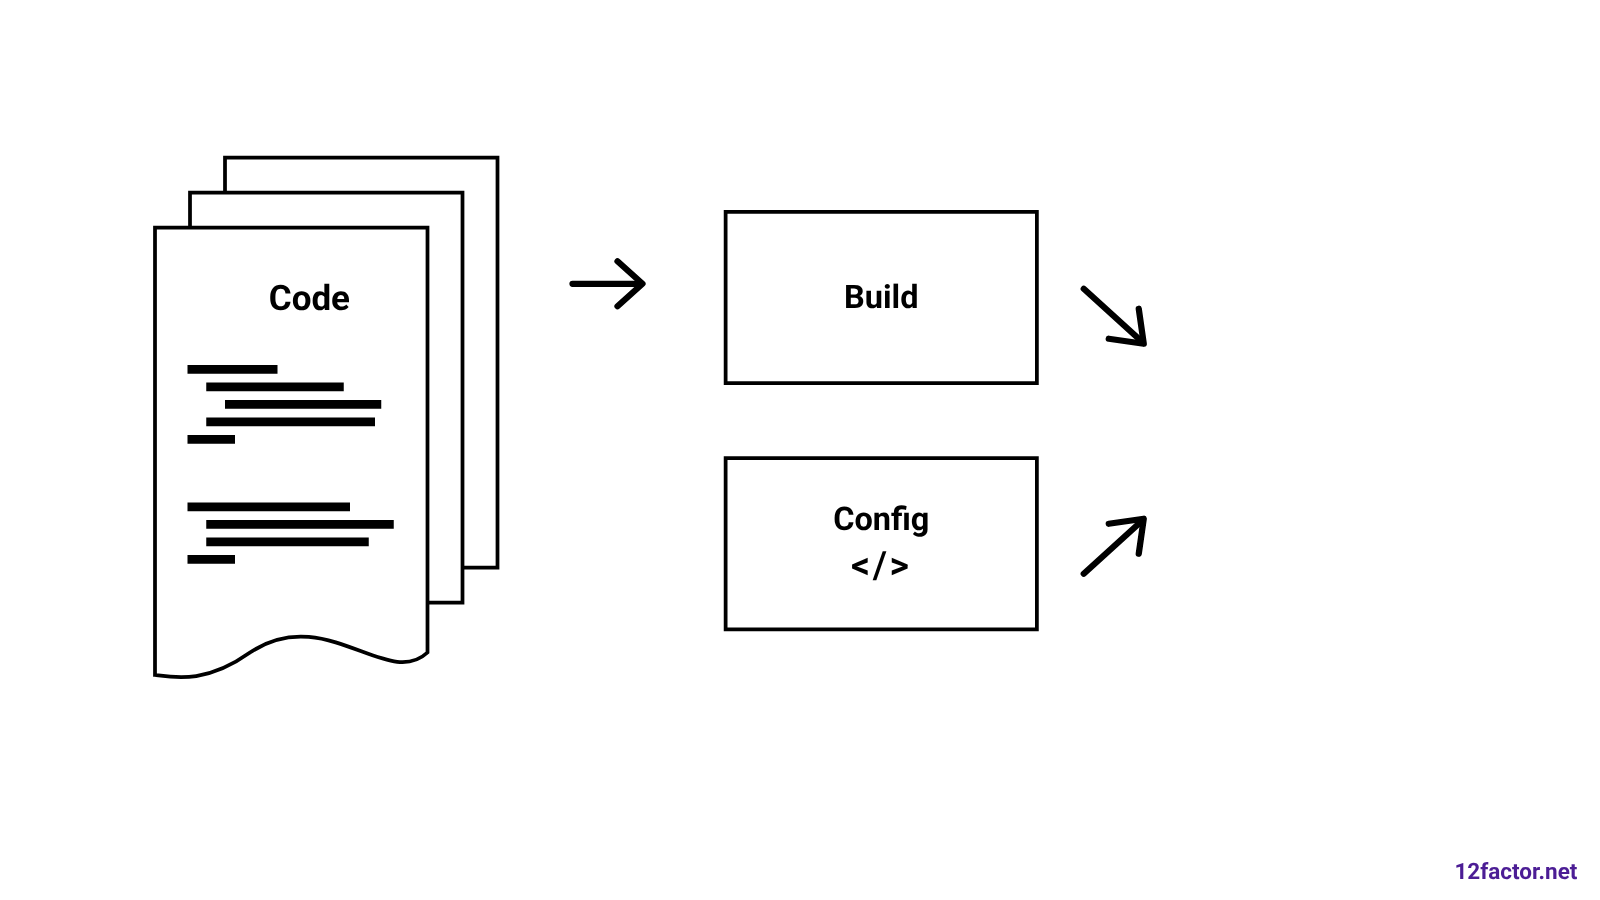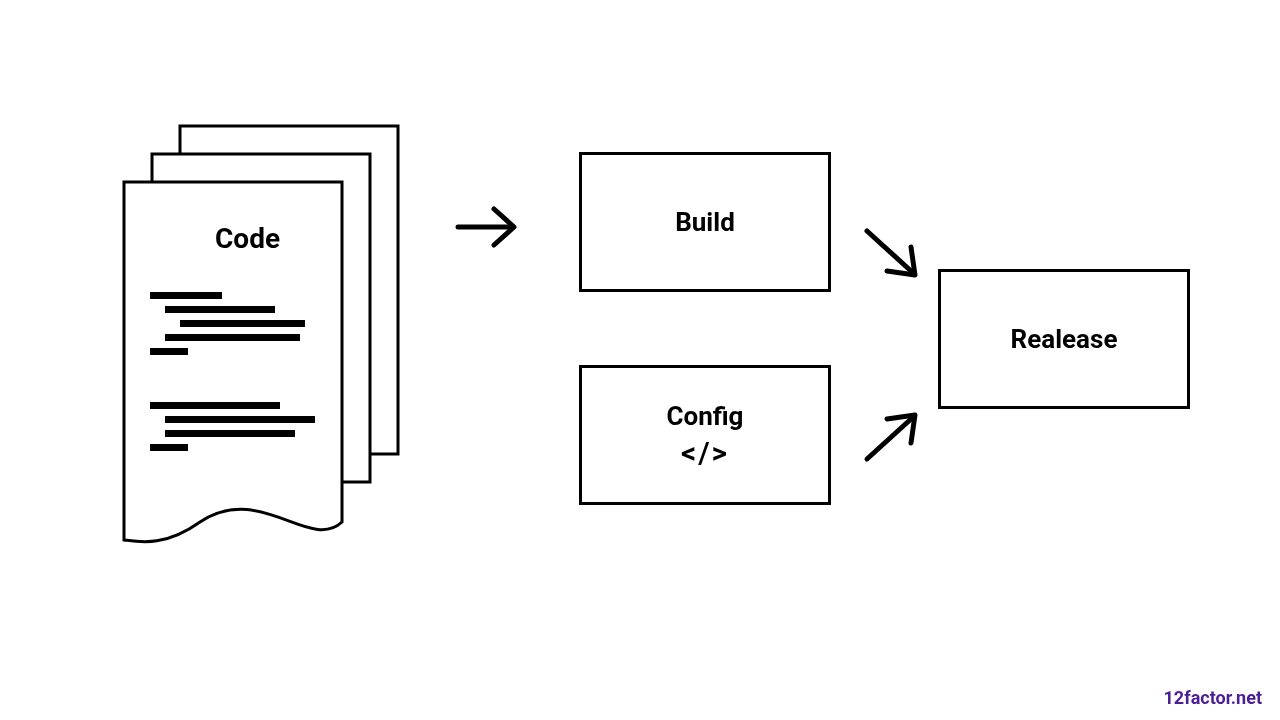--- a/index.html
+++ b/index.html
@@ -74,32 +74,29 @@
     <rect x="55" y="212" width="135" height="7" fill="#000"></rect>
     <rect x="40" y="226" width="38" height="7" fill="#000"></rect>
 
     <rect x="40" y="280" width="130" height="7" fill="#000"></rect>
     <rect x="55" y="294" width="150" height="7" fill="#000"></rect>
     <rect x="55" y="308" width="130" height="7" fill="#000"></rect>
     <rect x="40" y="322" width="38" height="7" fill="#000"></rect>
   </svg>
   <div class="doc-label" style="left:215px; top:222px;">Code</div>
 
-  <div class="box" style="left:579px; top:152px; width:246px; height:134px;text-align:right;">
+  <div class="box" style="left:579px; top:168px; width:246px; height:134px;text-align:right;">
     <span class="box-label">Build</span>
   </div>
 
   <div class="box" style="left:579px; top:365px; width:246px; height:134px;">
     <span class="box-label">Config</span>
     <span class="code-icon-text">&lt;/&gt;</span>
   </div>
 
-  <div class="box" style="left:938px; top:269px; width:246px; height:134px;">
-    <span class="box-label">Realease</span>
-  </div>
 
   <svg width="90" height="70" style="position:absolute; left:450px; top:192px;">
     <line x1="8" y1="35" x2="60" y2="35" stroke="#000" stroke-width="5" stroke-linecap="round"></line>
     <polyline points="44,17 64,35 44,53" fill="none" stroke="#000" stroke-width="5" stroke-linecap="round" stroke-linejoin="round"></polyline>
   </svg>
 
   <svg width="90" height="90" style="position:absolute; left:855px; top:215px;">
     <line x1="12" y1="16" x2="56" y2="56" stroke="#000" stroke-width="5" stroke-linecap="round"></line>
     <polyline points="56,32 60,60 32,56" fill="none" stroke="#000" stroke-width="5" stroke-linecap="round" stroke-linejoin="round"></polyline>
   </svg>

